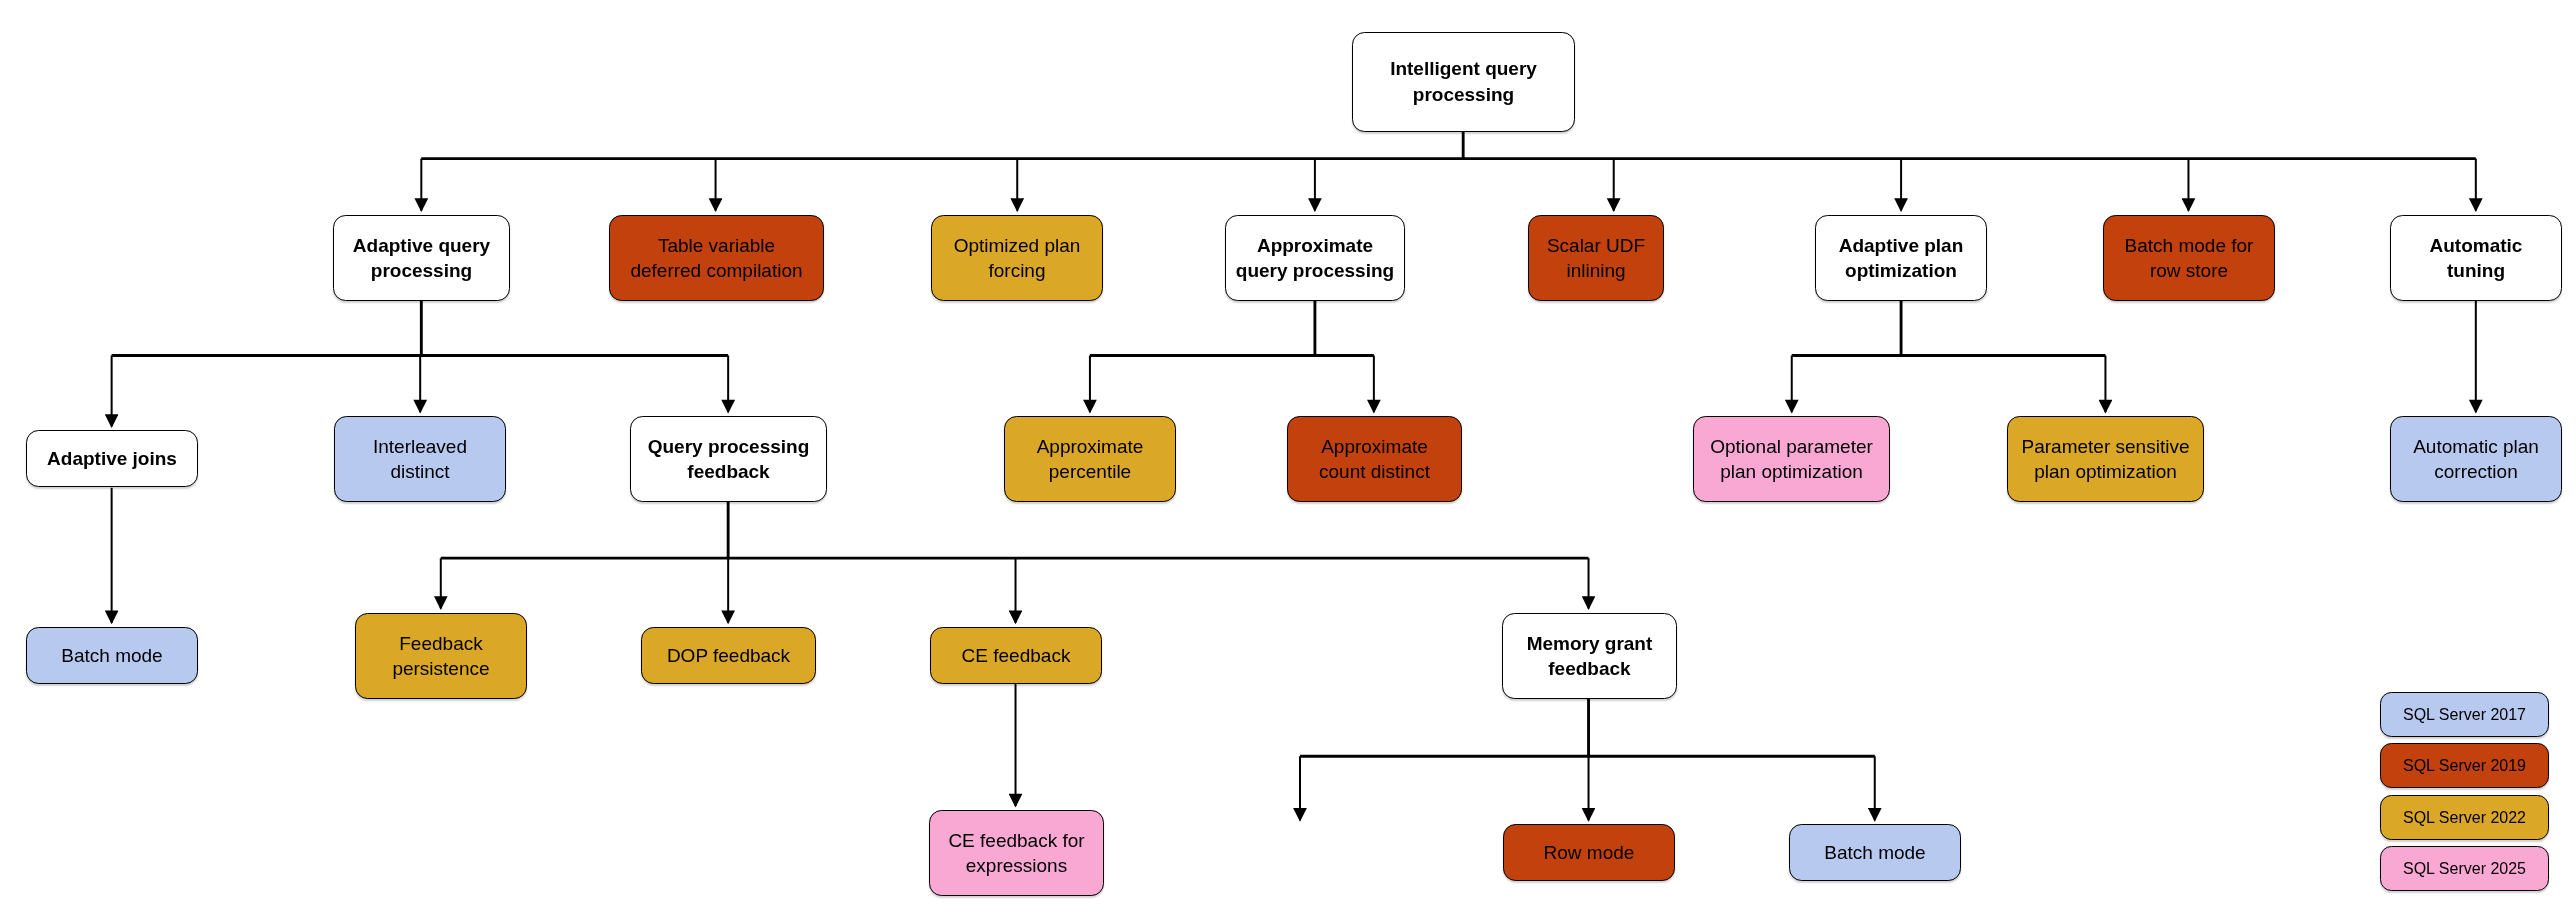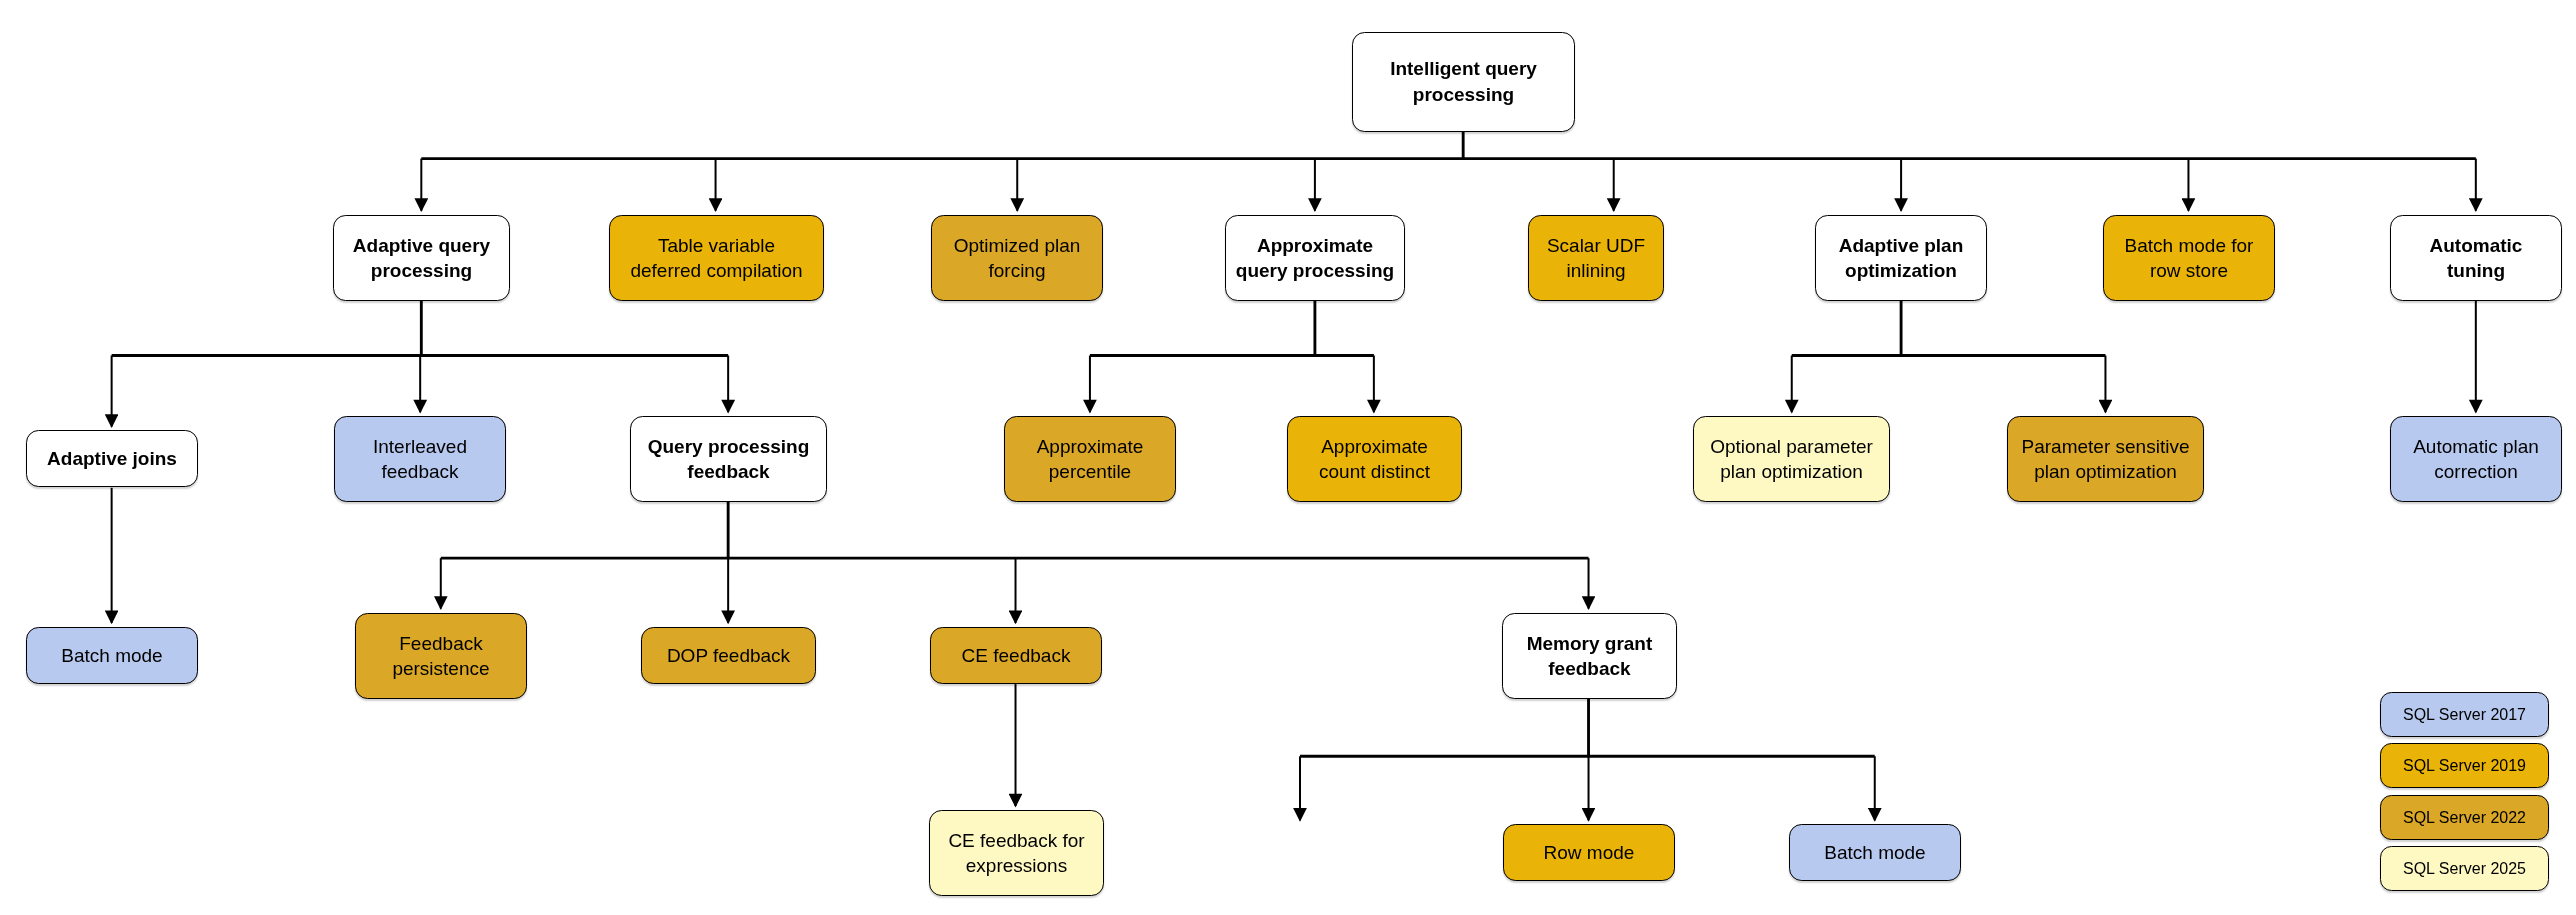--- a/index.html
+++ b/index.html
@@ -29,23 +29,23 @@
     border-radius: 12.6px;
     background: #ffffff;
     color: #000000;
     font-size: 19px;
     line-height: 1.32;
     padding: 2.3px 5.7px;
     box-shadow: 0 1.1px 1.7px rgba(0,0,0,0.18);
   }
   .bold { font-weight: bold; }
   .v2017 { background: #b8c9f0; }
-  .v2019 { background: #eab308; text-align: center; }
+  .v2019 { background: #c2410c; text-align: center; }
   .v2022 { background: #dba727; }
-  .v2025 { background: #fef9c3; }
+  .v2025 { background: #f9a8d4; }
   .legend-item {
     position: absolute;
     box-sizing: border-box;
     left: 2380px;
     width: 169px;
     height: 45px;
     display: flex;
     align-items: center;
     justify-content: center;
     border: 1.7px solid #000000;
@@ -123,21 +123,21 @@
 inlining</div>
   <div class="node bold" style="left:1815px;top:215px;width:172px;height:86px">Adaptive plan
 optimization</div>
   <div class="node v2019" style="left:2103px;top:215px;width:172px;height:86px">Batch mode for
 row store</div>
   <div class="node bold" style="left:2390px;top:215px;width:172px;height:86px">Automatic
 tuning</div>
 
   <div class="node bold" style="left:26px;top:430px;width:172px;height:57px">Adaptive joins</div>
   <div class="node v2017" style="left:334px;top:416px;width:172px;height:86px">Interleaved
-feedback</div>
+distinct</div>
   <div class="node bold" style="left:630px;top:416px;width:197px;height:86px">Query processing
 feedback</div>
   <div class="node v2022" style="left:1004px;top:416px;width:172px;height:86px">Approximate
 percentile</div>
   <div class="node v2019" style="left:1287px;top:416px;width:175px;height:86px">Approximate
 count distinct</div>
   <div class="node v2025" style="left:1693px;top:416px;width:197px;height:86px">Optional parameter
 plan optimization</div>
   <div class="node v2022" style="left:2007px;top:416px;width:197px;height:86px">Parameter sensitive
 plan optimization</div>

